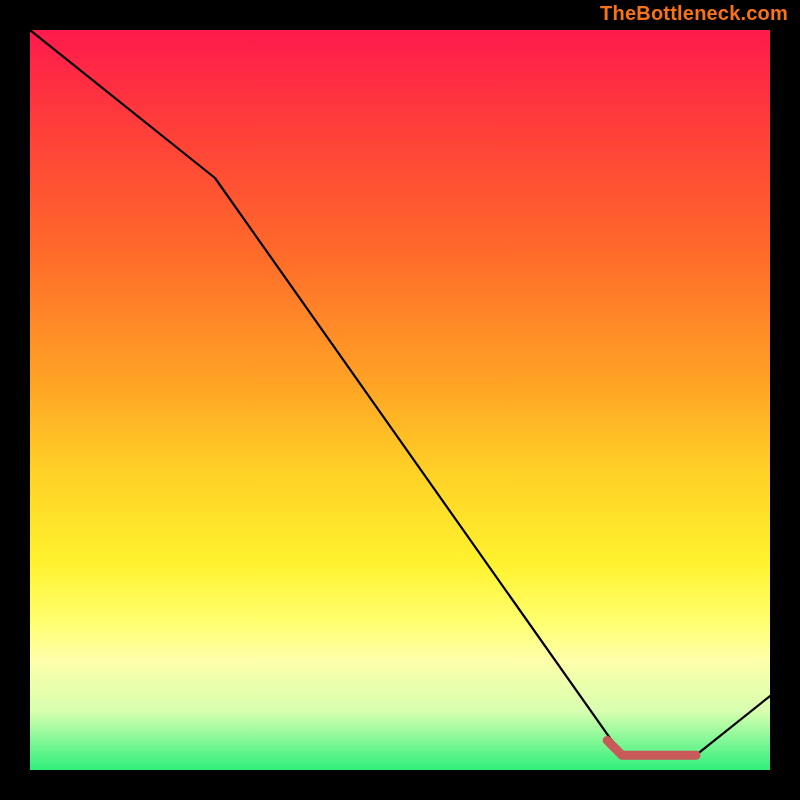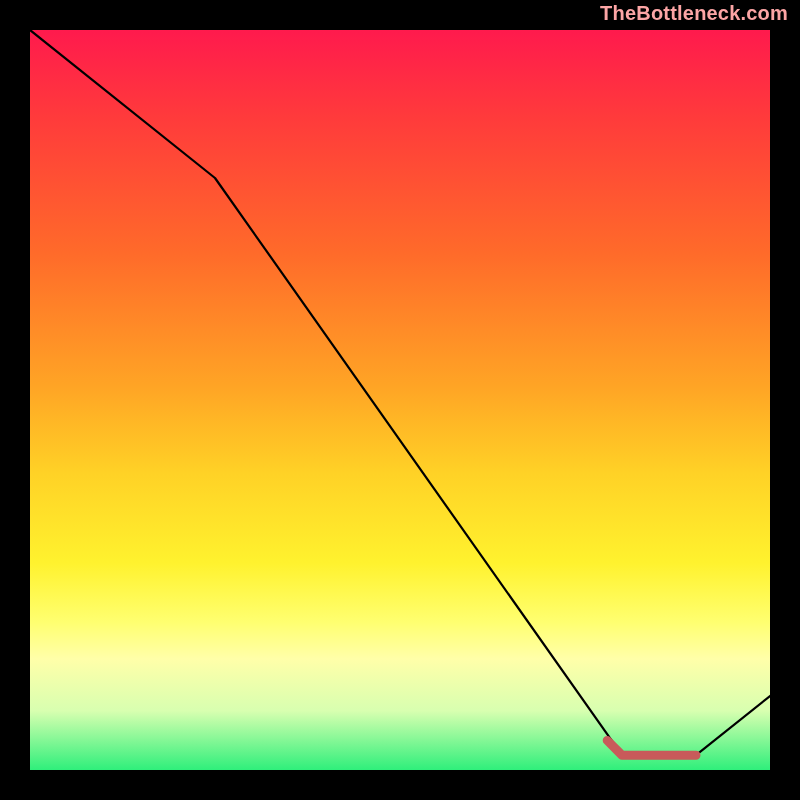--- a/index.html
+++ b/index.html
@@ -14,21 +14,21 @@
   .frame {
     position: relative;
     width: 800px;
     height: 800px;
     background: #000;
   }
   .watermark {
     position: absolute;
     top: 2px;
     right: 12px;
-    color: #fca5a5;
+    color: #f97316;
     font-size: 20px;
     font-weight: 600;
     letter-spacing: 0.2px;
     user-select: none;
   }
   .plot-area {
     position: absolute;
     left: 30px;
     top: 30px;
     width: 740px;

